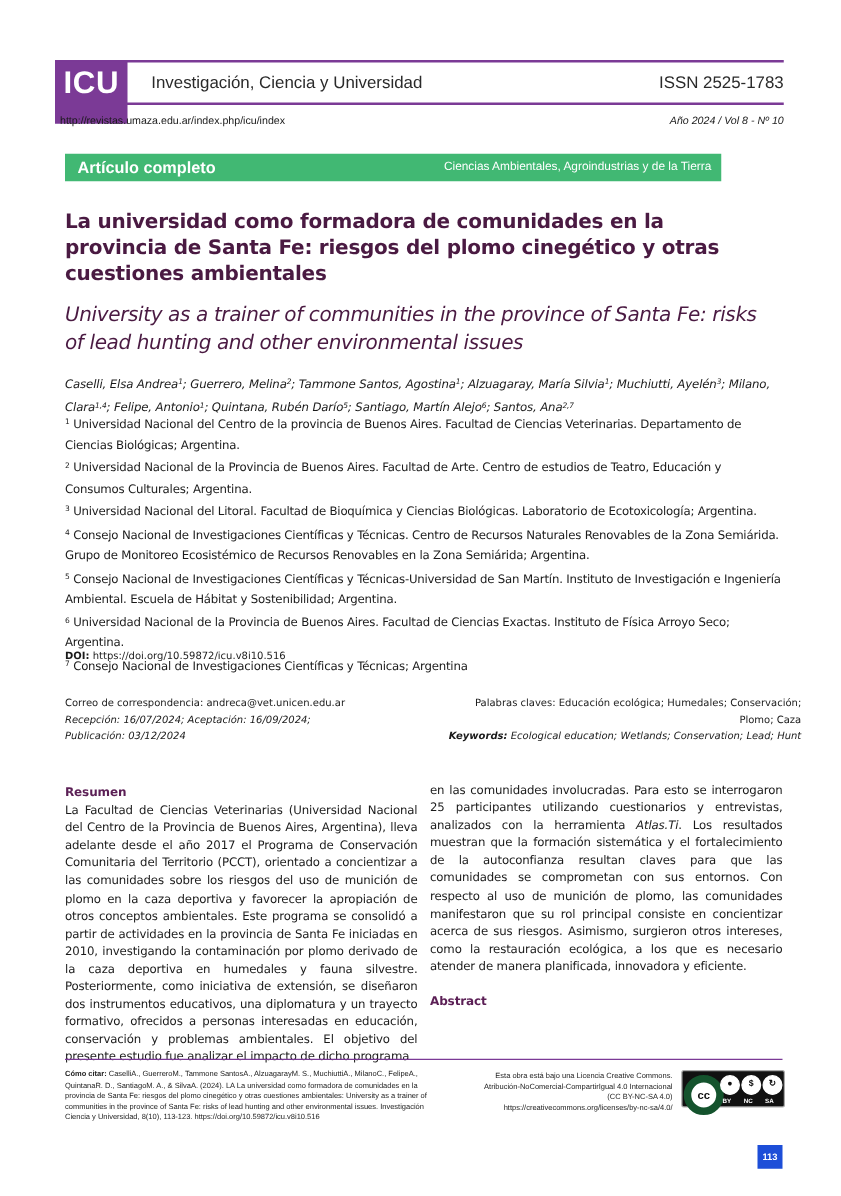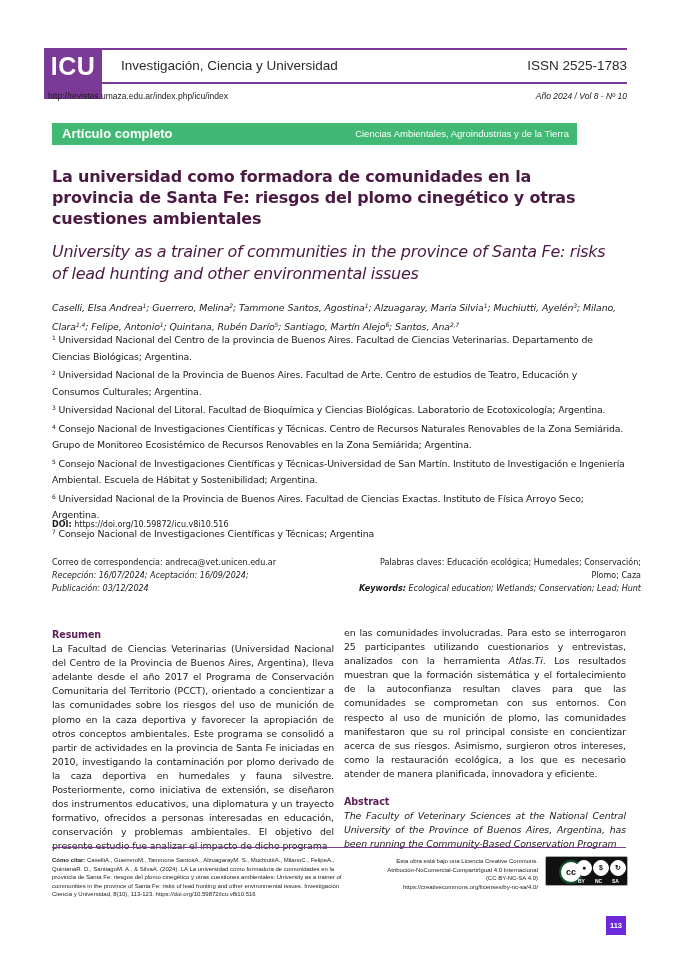--- a/index.html
+++ b/index.html
@@ -62,24 +62,24 @@
   .foot-rule { position: absolute; left: 52px; top: 847px; width: 574px; height: 1px; background: #7b3a96; }
   .cite { position: absolute; left: 52px; top: 856px; width: 290px; font-size: 6px; line-height: 8.5px;
           font-family: "Liberation Sans", sans-serif; color: #222; }
   .lic { position: absolute; left: 360px; top: 857px; width: 178px; text-align: right; font-size: 6px;
          line-height: 8.5px; font-family: "Liberation Sans", sans-serif; color: #222; }
   .cc { position: absolute; left: 545px; top: 856px; width: 81px; height: 28px; background: #111;
         border: 1px solid #aaa; border-radius: 2px; }
   .cc .circ { position: absolute; top: 3px; width: 14px; height: 14px; border-radius: 50%; background: #fff;
               border: 1px solid #fff; color: #111; font-size: 7px; font-weight: bold; text-align: center; line-height: 14px;
               font-family: "Liberation Sans", sans-serif; }
-  .cc .big { left: 13px; top: 3px; width: 20px; height: 20px; line-height: 20px; font-size: 9px; border: 2px solid #14532d; }
+  .cc .big { left: 1px; top: 3px; width: 20px; height: 20px; line-height: 20px; font-size: 9px; border: 6px solid #14532d; }
   .cc .lbl { position: absolute; bottom: 1px; font-size: 5px; color: #fff; font-weight: bold;
              font-family: "Liberation Sans", sans-serif; }
-  .page-no { position: absolute; left: 606px; top: 916px; width: 20px; height: 19px; background: #6d28d9; color: #fff;
+  .page-no { position: absolute; left: 606px; top: 916px; width: 20px; height: 19px; background: #1d4ed8; color: #fff;
              font-family: "Liberation Sans", sans-serif; font-weight: bold; font-size: 7.5px; line-height: 19px; text-align: center; }
 </style>
 </head>
 <body>
 
 <div class="hdr-line" style="top:48px;"></div>
 <div class="hdr-line" style="top:82px;"></div>
 <div class="logo">ICU</div>
 <div class="journal-name">Investigación, Ciencia y Universidad</div>
 <div class="issn">ISSN 2525-1783</div>
@@ -138,21 +138,20 @@
 
 <div class="col col-left">
   <div class="sec-head">Resumen</div>
   <p>La Facultad de Ciencias Veterinarias (Universidad Nacional del Centro de la Provincia de Buenos Aires, Argentina), lleva adelante desde el año 2017 el Programa de Conservación Comunitaria del Territorio (PCCT), orientado a concientizar a las comunidades sobre los riesgos del uso de munición de plomo en la caza deportiva y favorecer la apropiación de otros conceptos ambientales. Este programa se consolidó a partir de actividades en la provincia de Santa Fe iniciadas en 2010, investigando la contaminación por plomo derivado de la caza deportiva en humedales y fauna silvestre. Posteriormente, como iniciativa de extensión, se diseñaron dos instrumentos educativos, una diplomatura y un trayecto formativo, ofrecidos a personas interesadas en educación, conservación y problemas ambientales. El objetivo del presente estudio fue analizar el impacto de dicho programa</p>
 </div>
 
 <div class="col col-right" style="top:626px;">
   <p><span>en las comunidades involucradas. Para esto se interrogaron 25 participantes utilizando cuestionarios y entrevistas, analizados con la herramienta </span><span class="it">Atlas.Ti</span><span>. Los resultados muestran que la formación sistemática y el fortalecimiento de la autoconfianza resultan claves para que las comunidades se comprometan con sus entornos. Con respecto al uso de munición de plomo, las comunidades manifestaron que su rol principal consiste en concientizar acerca de sus riesgos. Asimismo, surgieron otros intereses, como la restauración ecológica, a los que es necesario atender de manera planificada, innovadora y eficiente.</span></p>
   <div style="height:14px;"></div>
   <div class="sec-head">Abstract</div>
-  <p class="abstract-en">The Faculty of Veterinary Sciences at the National Central University of the Province of Buenos Aires, Argentina, has been running the Community-Based Conservation Program</p>
 </div>
 
 <div class="foot-rule"></div>
 <div class="cite">
   <b>Cómo citar:</b>
   <span>CaselliA., GuerreroM., Tammone SantosA., AlzuagarayM. S., MuchiuttiA., MilanoC., FelipeA., QuintanaR. D., SantiagoM. A., &amp; SilvaA. (2024). LA La universidad como formadora de comunidades en la provincia de Santa Fe: riesgos del plomo cinegético y otras cuestiones ambientales: University as a trainer of communities in the province of Santa Fe: risks of lead hunting and other environmental issues. Investigación Ciencia y Universidad, 8(10), 113-123. https://doi.org/10.59872/icu.v8i10.516</span>
 </div>
 <div class="lic">
   <div>Esta obra está bajo una Licencia Creative Commons.</div>
   <div>Atribución-NoComercial-CompartirIgual 4.0 Internacional</div>

